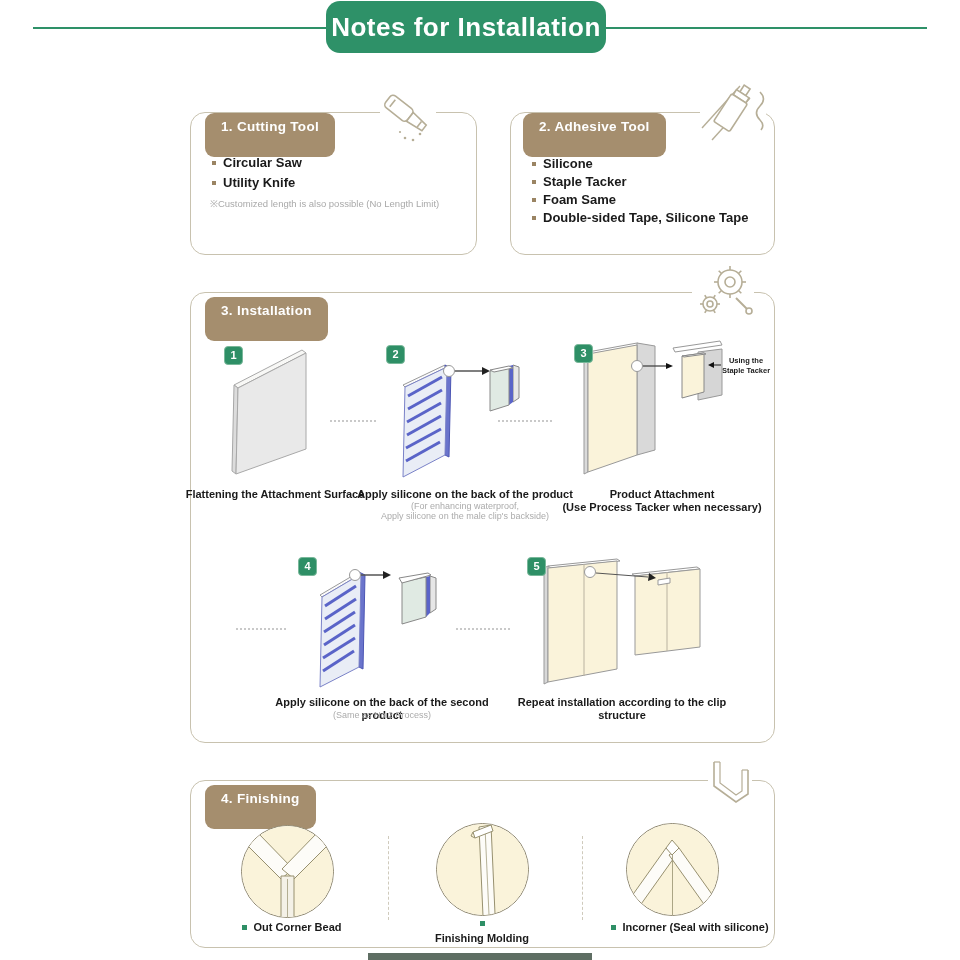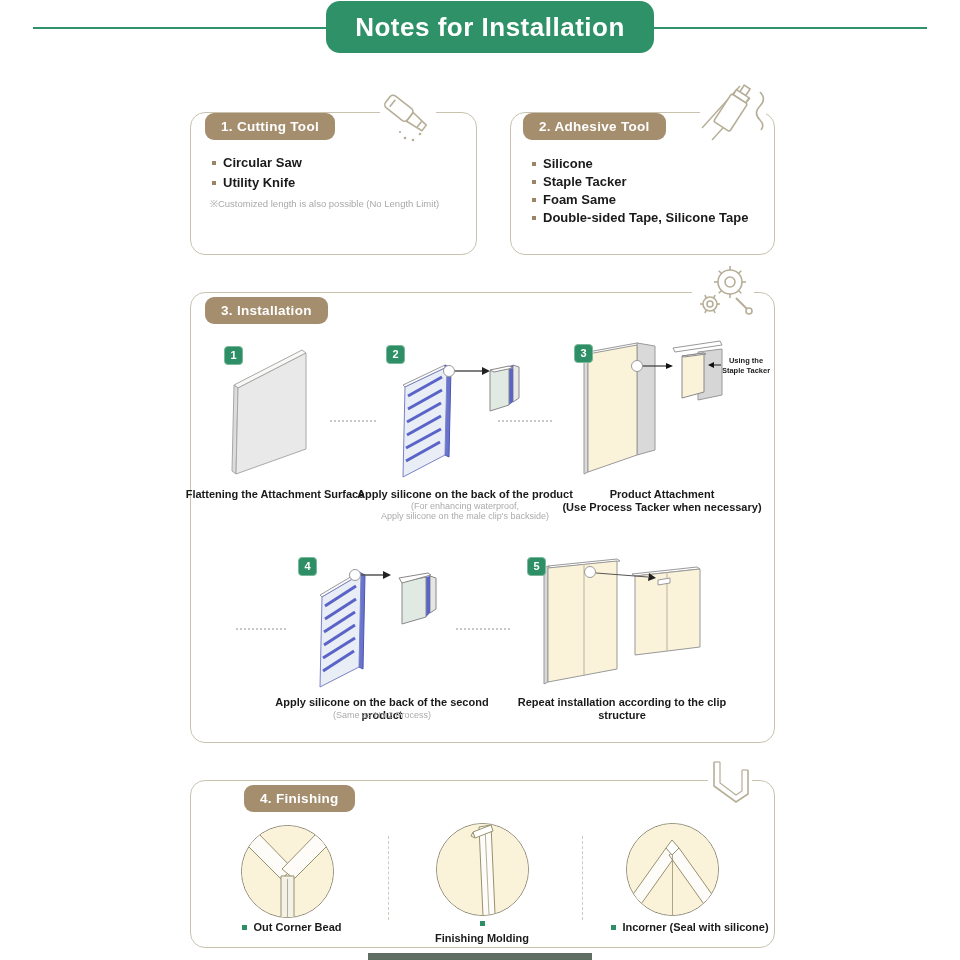--- a/index.html
+++ b/index.html
@@ -1,27 +1,27 @@
 <!DOCTYPE html>
 <html><head>
 <meta charset="utf-8">
 <style>
   html,body{margin:0;padding:0;background:#fff;}
   .page{position:relative;width:960px;height:960px;background:#fff;overflow:hidden;
         font-family:"Liberation Sans",sans-serif;color:#1a1a1a;}
   .hline{position:absolute;left:33px;top:27px;width:894px;height:2px;background:#2E9168;}
-  .title-box{position:absolute;left:326px;top:1px;width:328px;height:52px;background:#2E9168;
+  .title-box{position:absolute;left:326px;top:1px;width:280px;height:52px;background:#2E9168;
         border-radius:14px;color:#fff;font-weight:bold;font-size:26px;line-height:52px;
         text-align:center;letter-spacing:.5px;}
   .card{position:absolute;background:#fff;border:1px solid #C8C2AF;border-radius:15px;}
   .card1{left:190px;top:112px;width:285px;height:141px;}
   .card2{left:510px;top:112px;width:263px;height:141px;}
   .card3{left:190px;top:292px;width:583px;height:449px;}
   .card4{left:190px;top:780px;width:583px;height:166px;}
-  .sec-label{position:absolute;height:27px;line-height:27px;background:#A58E6E;color:#fff;
+  .sec-label{position:absolute;height:44px;line-height:27px;background:#A58E6E;color:#fff;
         font-weight:bold;font-size:13.5px;padding:0 16px;border-radius:9px;letter-spacing:.3px;z-index:3;}
   .li{position:absolute;display:flex;align-items:center;gap:7px;font-weight:bold;font-size:13px;}
   .li .sq{width:4px;height:4px;background:#9A8463;flex:0 0 auto;}
   .note{position:absolute;font-size:9.5px;color:#A9A9A9;}
   .badge{position:absolute;width:17px;height:17px;background:#2E8F66;border:1px solid #79B89A;
         border-radius:4px;color:#fff;font-weight:bold;font-size:11px;line-height:17px;text-align:center;z-index:2;}
   .icon{position:absolute;z-index:3;}
   .dot-h{position:absolute;border-top:2px dotted #C9C9C9;}
   .cap{position:absolute;width:220px;text-align:center;font-weight:bold;font-size:11px;line-height:12.5px;}
   .capnote{position:absolute;width:240px;text-align:center;font-size:9px;color:#ABABAB;line-height:10.5px;}
@@ -226,21 +226,21 @@
     <path d="M138,30 L150,28 L150,33 L138,35 Z" fill="#fff" stroke="#999"></path>
     <line x1="76" y1="23" x2="128" y2="27" stroke="#555"></line>
     <polygon points="129,23 136,28 128,31" fill="#222"></polygon>
   </svg>
 
   <div class="cap" style="left:272px;top:696px;">Apply silicone on the back of the second product</div>
   <div class="capnote" style="left:262px;top:710px;">(Same as No.2 Process)</div>
   <div class="cap" style="left:510px;top:696px;width:224px;">Repeat installation according to the clip structure</div>
 
   <div class="card card4"></div>
-  <div class="sec-label" style="left:205px;top:785px;margin-left:39px;">4. Finishing</div>
+  <div class="sec-label" style="left:205px;top:785px;">4. Finishing</div>
   <svg class="icon" style="left:704px;top:756px;" width="52" height="54" viewBox="0 0 52 54">
     <rect x="4" y="2" width="44" height="50" fill="#fff"></rect>
     <g stroke="#B6AE97" fill="none">
       <path d="M10,6 L10,30 L32,46 L44,38 L44,14" stroke-width="1.6"></path>
       <path d="M16,6 L16,27 L32,39 L38,35 L38,14" stroke-width="1.2"></path>
       <line x1="10" y1="6" x2="16" y2="6" stroke-width="1.2"></line>
       <line x1="38" y1="14" x2="44" y2="14" stroke-width="1.2"></line>
     </g>
   </svg>
 

